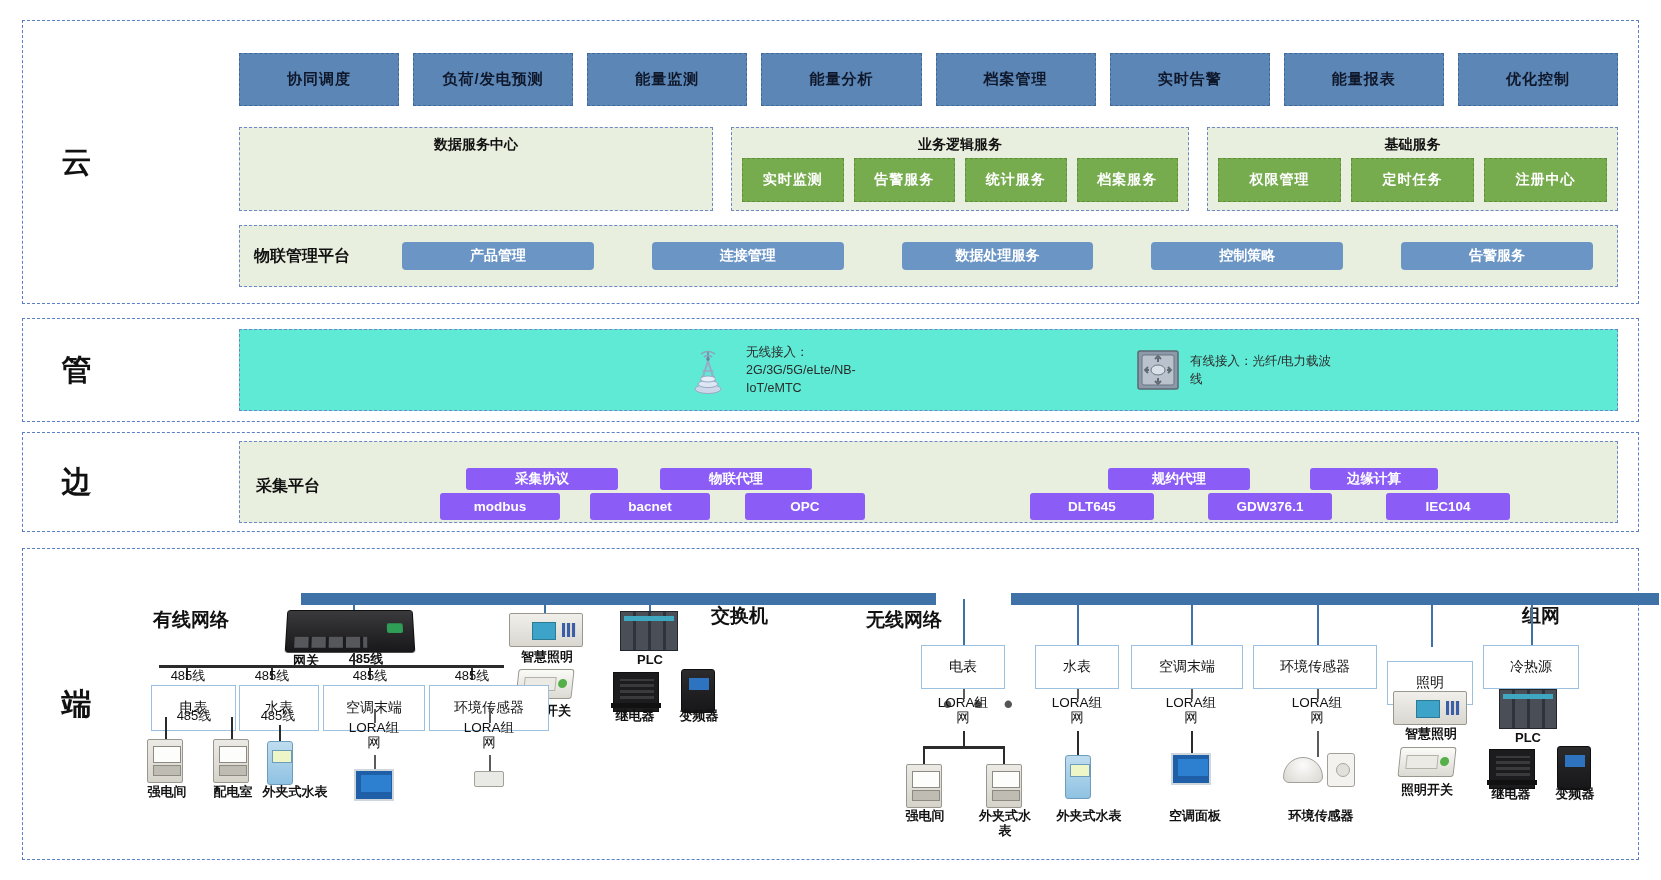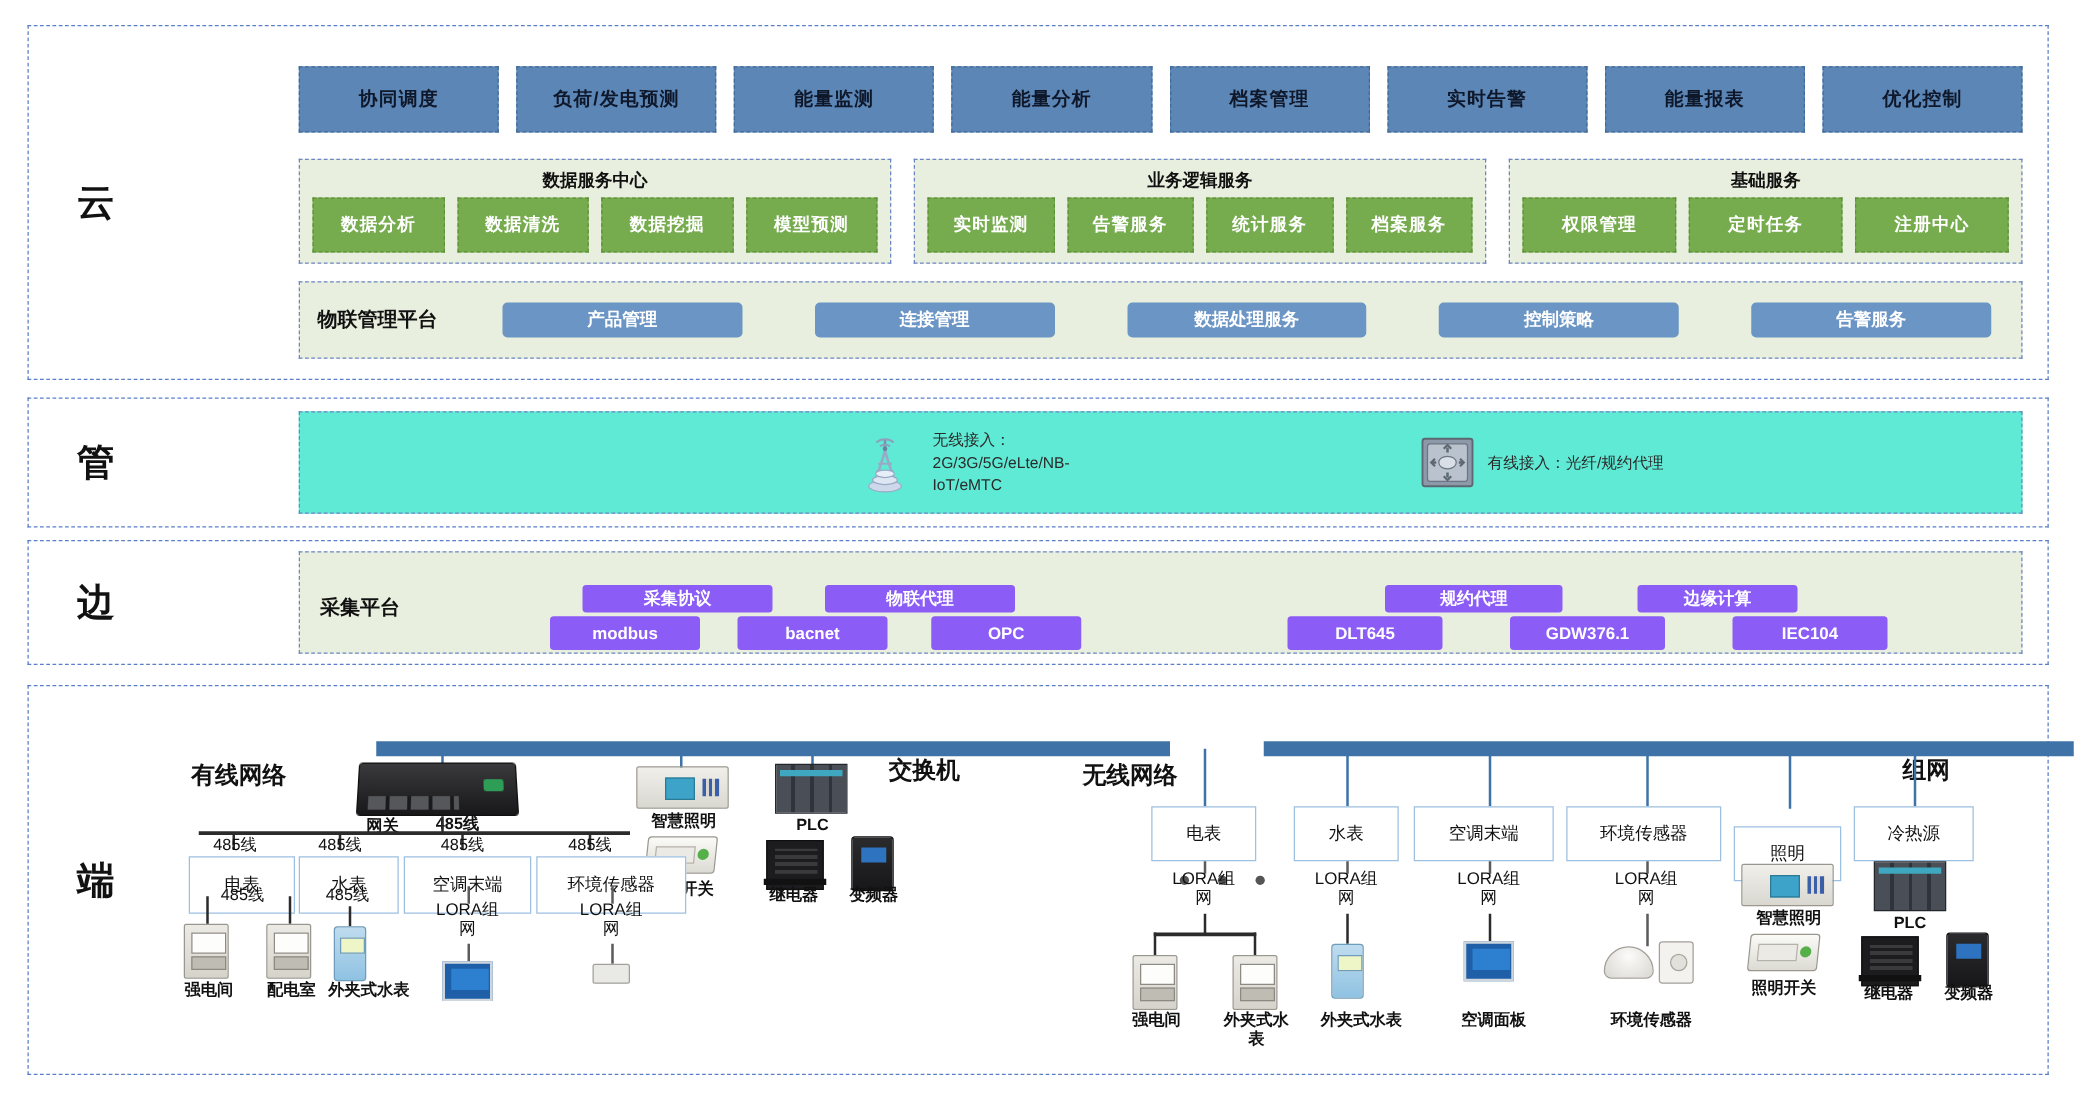--- a/index.html
+++ b/index.html
@@ -296,26 +296,20 @@
       <div class="app-box">档案管理</div>
       <div class="app-box">实时告警</div>
       <div class="app-box">能量报表</div>
       <div class="app-box">优化控制</div>
     </div>
 
     <div class="svc-row">
 
       <div class="svc-group g1">
         <div class="svc-title">数据服务中心</div>
-        <div class="svc-items">
-          <div class="svc-chip">数据分析</div>
-          <div class="svc-chip">数据清洗</div>
-          <div class="svc-chip">数据挖掘</div>
-          <div class="svc-chip">模型预测</div>
-        </div>
       </div>
 
       <div class="svc-group g2">
         <div class="svc-title">业务逻辑服务</div>
         <div class="svc-items">
           <div class="svc-chip">实时监测</div>
           <div class="svc-chip">告警服务</div>
           <div class="svc-chip">统计服务</div>
           <div class="svc-chip">档案服务</div>
         </div>
@@ -371,21 +365,21 @@
       <div class="pipe-item wired">
         <span class="router-icon">
           <svg width="44" height="42" viewBox="0 0 44 42">
             <rect x="2" y="2" width="40" height="38" rx="2" fill="#8d99a8" stroke="#5d6873" stroke-width="1.5"></rect>
             <rect x="6" y="6" width="32" height="30" rx="2" fill="#b9c2cd" stroke="#6b7682"></rect>
             <ellipse cx="22" cy="21" rx="7" ry="5" fill="#d9dfe7" stroke="#6b7682"></ellipse>
             <path d="M22 13 L22 9 M22 29 L22 33 M13 21 L9 21 M31 21 L35 21" stroke="#5d6873" stroke-width="2"></path>
             <path d="M19 10 L22 7 L25 10 M19 32 L22 35 L25 32 M12 18 L9 21 L12 24 M32 18 L35 21 L32 24" fill="none" stroke="#5d6873" stroke-width="1.8"></path>
           </svg>
         </span>
-        <span class="pipe-text">有线接入：光纤/规约代理</span>
+        <span class="pipe-text">有线接入：光纤/电力载波线</span>
       </div>
 
     </div>
   </div>
 </div>
 
 <div class="layer" id="layer-edge">
   <div class="layer-label">边</div>
   <div class="layer-body">
     <div class="edge-band">

